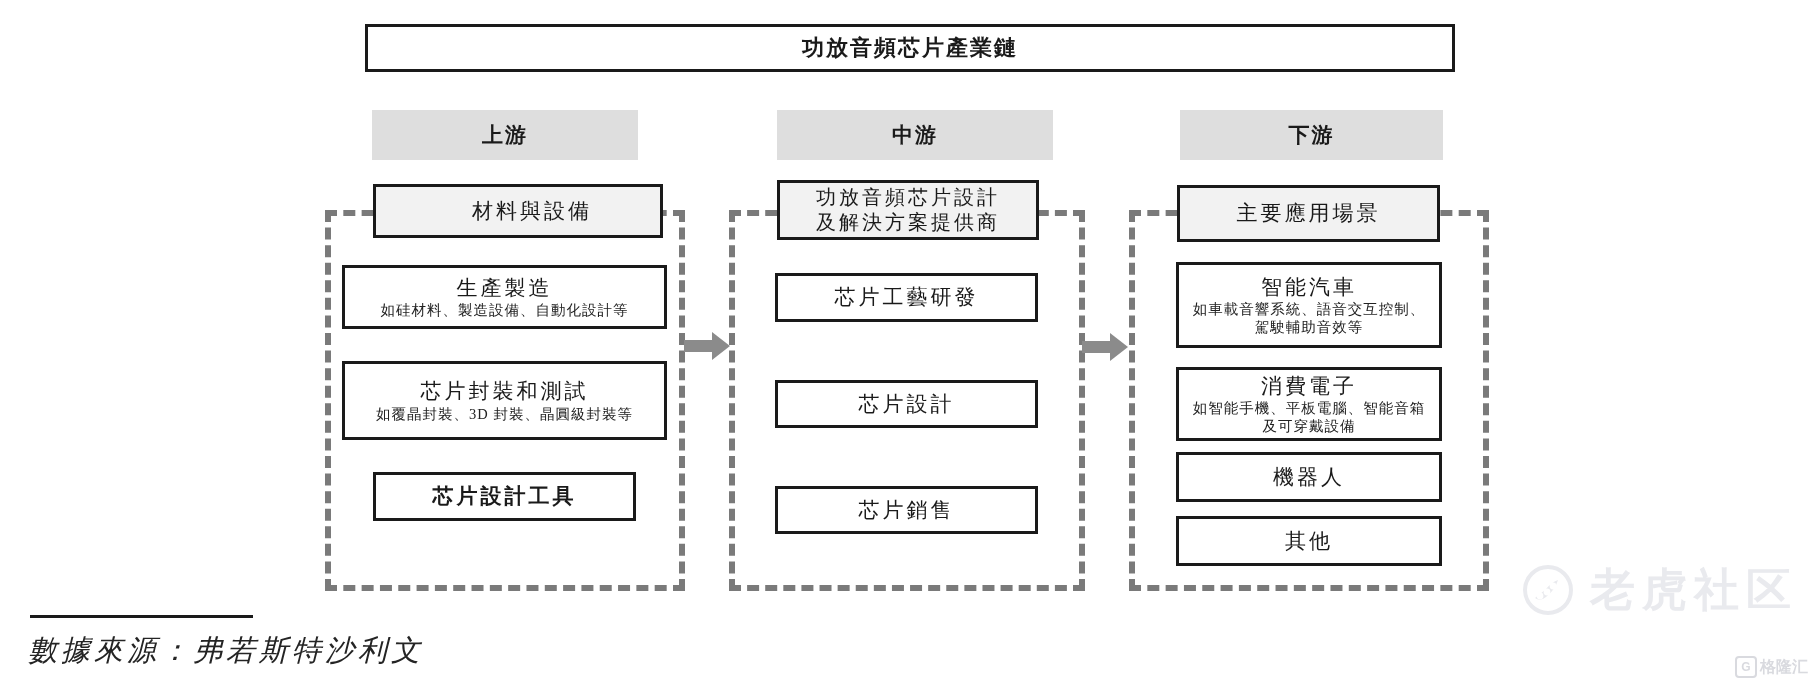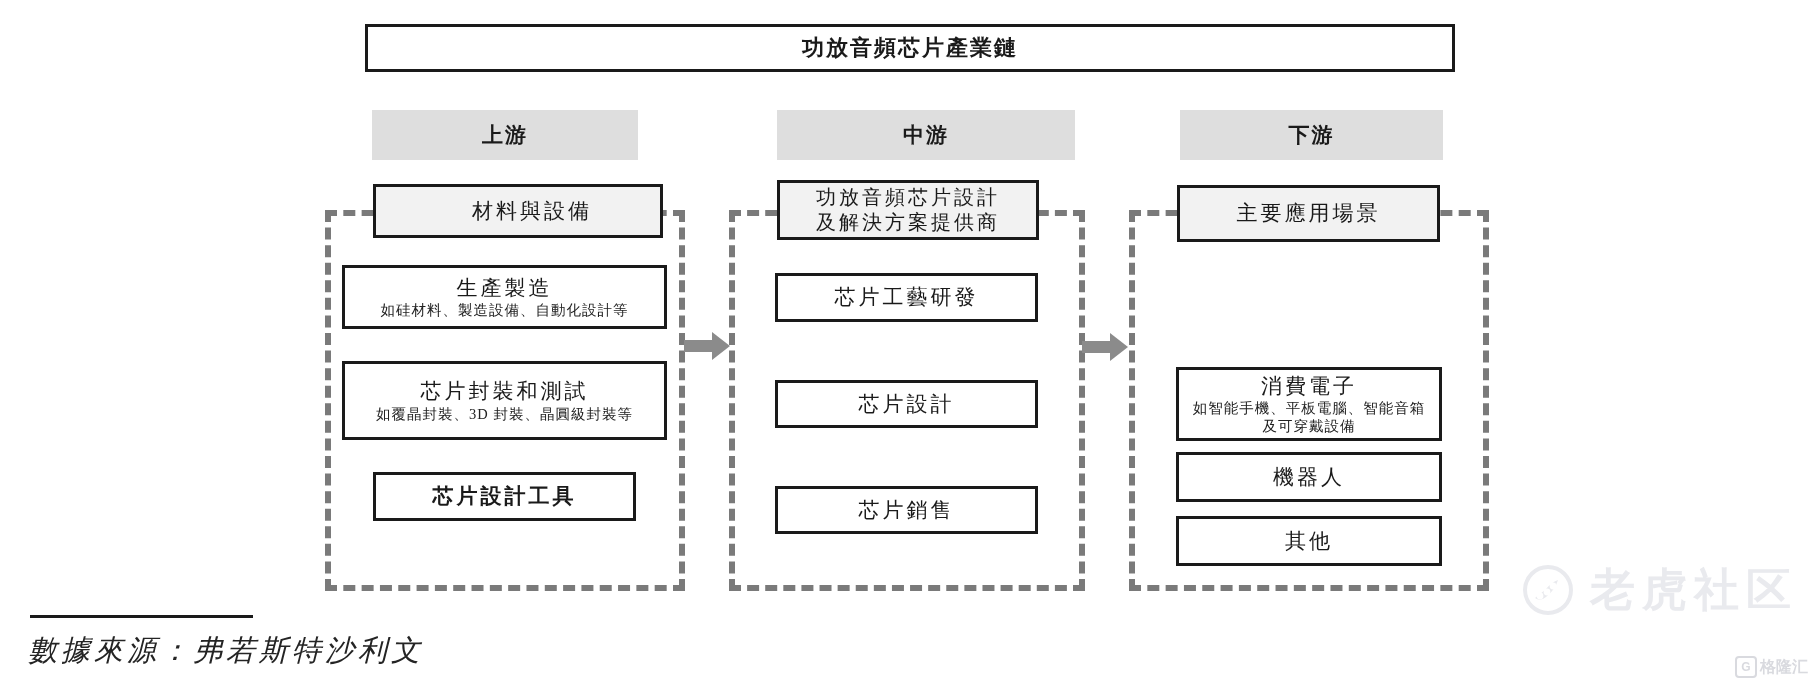--- a/index.html
+++ b/index.html
@@ -52,21 +52,21 @@
 
 <div class="canvas">
 
   <div class="title-box">
     <span>功放音頻芯片產業鏈</span>
   </div>
 
   <div class="col-header" style="left:372px;width:266px;">
     <span>上游</span>
   </div>
-  <div class="col-header" style="left:777px;width:298px;">
+  <div class="col-header" style="left:777px;width:276px;">
     <span>中游</span>
   </div>
   <div class="col-header" style="left:1180px;width:263px;">
     <span>下游</span>
   </div>
 
   <div class="dashed-box" style="left:325px;width:348px;"></div>
   <div class="dashed-box" style="left:729px;width:344px;"></div>
   <div class="dashed-box" style="left:1129px;width:348px;"></div>
 
@@ -94,20 +94,25 @@
   </div>
   <div class="node" style="left:775px;top:380px;width:257px;height:42px;">
     <span class="t">芯片設計</span>
   </div>
   <div class="node" style="left:775px;top:486px;width:257px;height:42px;">
     <span class="t">芯片銷售</span>
   </div>
 
   <div class="node gray" style="left:1177px;top:185px;width:257px;height:51px;">
     <span class="t">主要應用場景</span>
+  </div>
+  <div class="node" style="left:1176px;top:262px;width:260px;height:80px;">
+    <span class="t">智能汽車</span>
+    <span class="s">如車載音響系統、語音交互控制、</span>
+    <span class="s">駕駛輔助音效等</span>
   </div>
   <div class="node" style="left:1176px;top:367px;width:260px;height:68px;">
     <span class="t">消費電子</span>
     <span class="s">如智能手機、平板電腦、智能音箱</span>
     <span class="s">及可穿戴設備</span>
   </div>
   <div class="node" style="left:1176px;top:452px;width:260px;height:44px;">
     <span class="t">機器人</span>
   </div>
   <div class="node" style="left:1176px;top:516px;width:260px;height:44px;">

